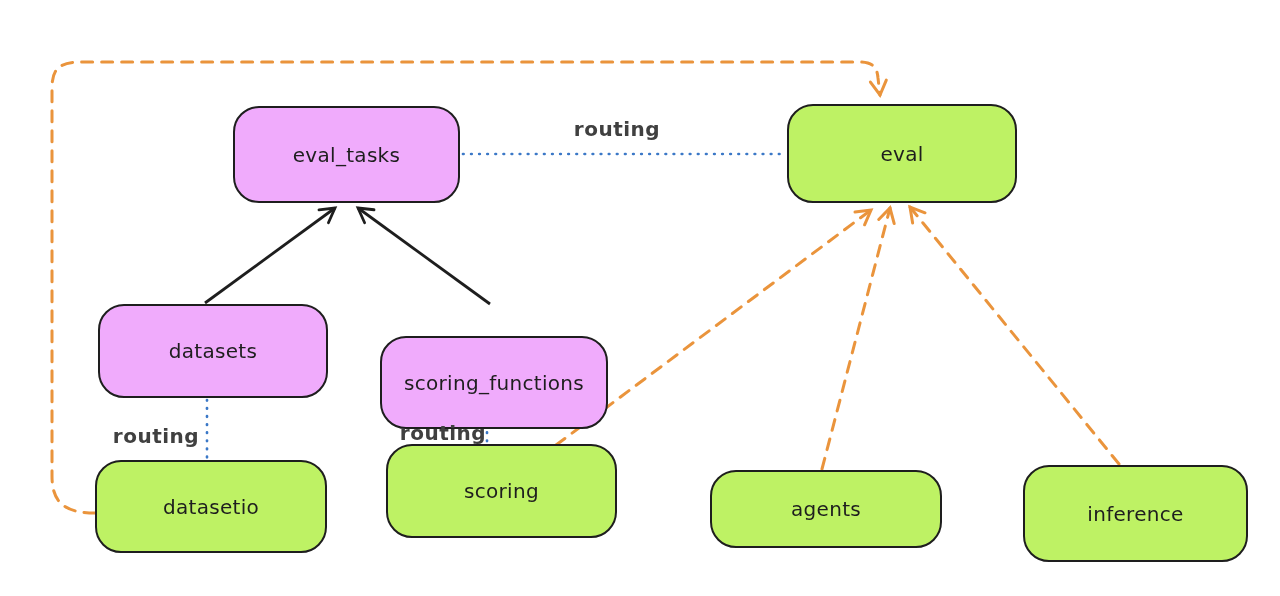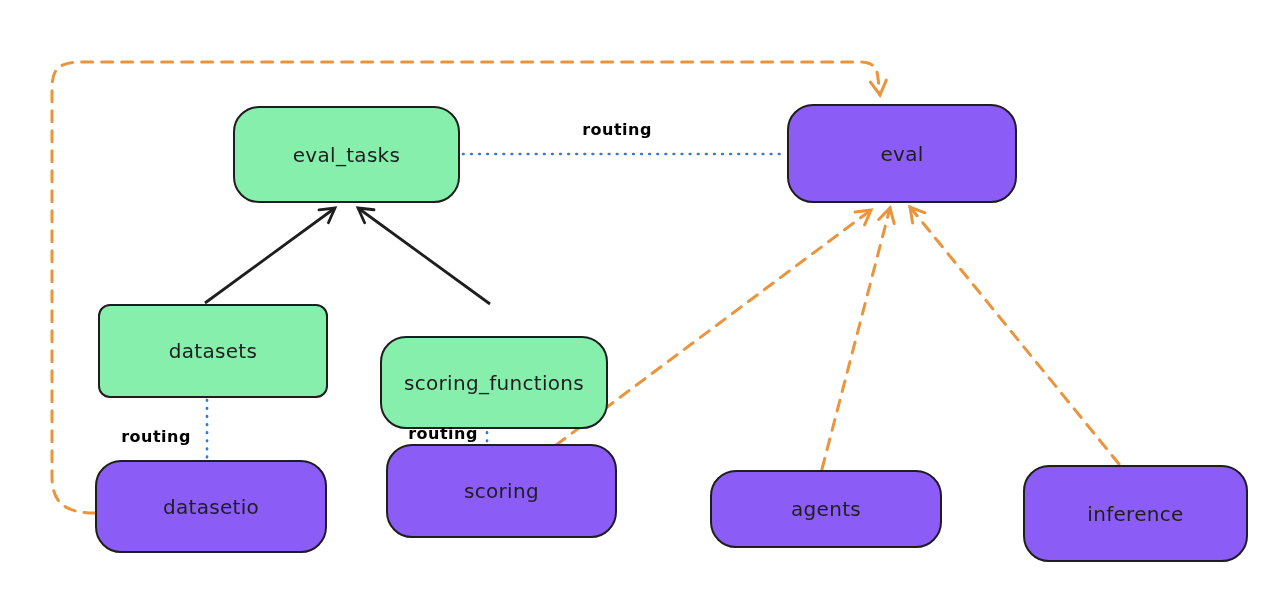--- a/index.html
+++ b/index.html
@@ -25,28 +25,28 @@
     box-sizing: border-box;
     border: 2.5px solid #1e1e1e;
     border-radius: 26px;
     display: flex;
     align-items: center;
     justify-content: center;
     font-size: 20px;
     color: #1e1e1e;
     letter-spacing: 0.3px;
   }
-  .node.blue  { background: #86efac; }
-  .node.green { background: #8b5cf6; }
+  .node.blue  { background: #f0abfc; }
+  .node.green { background: #bef264; }
   .edge-label {
     position: absolute;
     transform: translate(-50%, -50%);
-    color: #000000;
+    color: #404040;
     font-weight: 700;
-    font-size: 16px;
+    font-size: 20px;
     letter-spacing: 0.5px;
     white-space: nowrap;
   }
 </style>
 </head>
 <body>
 
 <div id="stage">
   <svg id="edges-svg" xmlns="http://www.w3.org/2000/svg">
     <defs>
@@ -69,21 +69,21 @@
         <path d="M 1119 464 L 910 207" class="edge orange" marker-end="url(#arrow-orange)"></path>
       </g>
   </svg>
   <div id="nodes-layer">
       <div class="node blue" style="left: 233px; top: 106px; width: 227px; height: 97px;">
         <span>eval_tasks</span>
       </div>
       <div class="node green" style="left: 787px; top: 104px; width: 230px; height: 99px;">
         <span>eval</span>
       </div>
-      <div class="node blue" style="left: 98px; top: 304px; width: 230px; height: 94px; border-radius: 12px;">
+      <div class="node blue" style="left: 98px; top: 304px; width: 230px; height: 94px;">
         <span>datasets</span>
       </div>
       <div class="node blue" style="left: 380px; top: 305px; width: 228px; height: 93px; margin-top: 31px;">
         <span>scoring_functions</span>
       </div>
       <div class="node green" style="left: 95px; top: 460px; width: 232px; height: 93px;">
         <span>datasetio</span>
       </div>
       <div class="node green" style="left: 386px; top: 444px; width: 231px; height: 94px;">
         <span>scoring</span>

